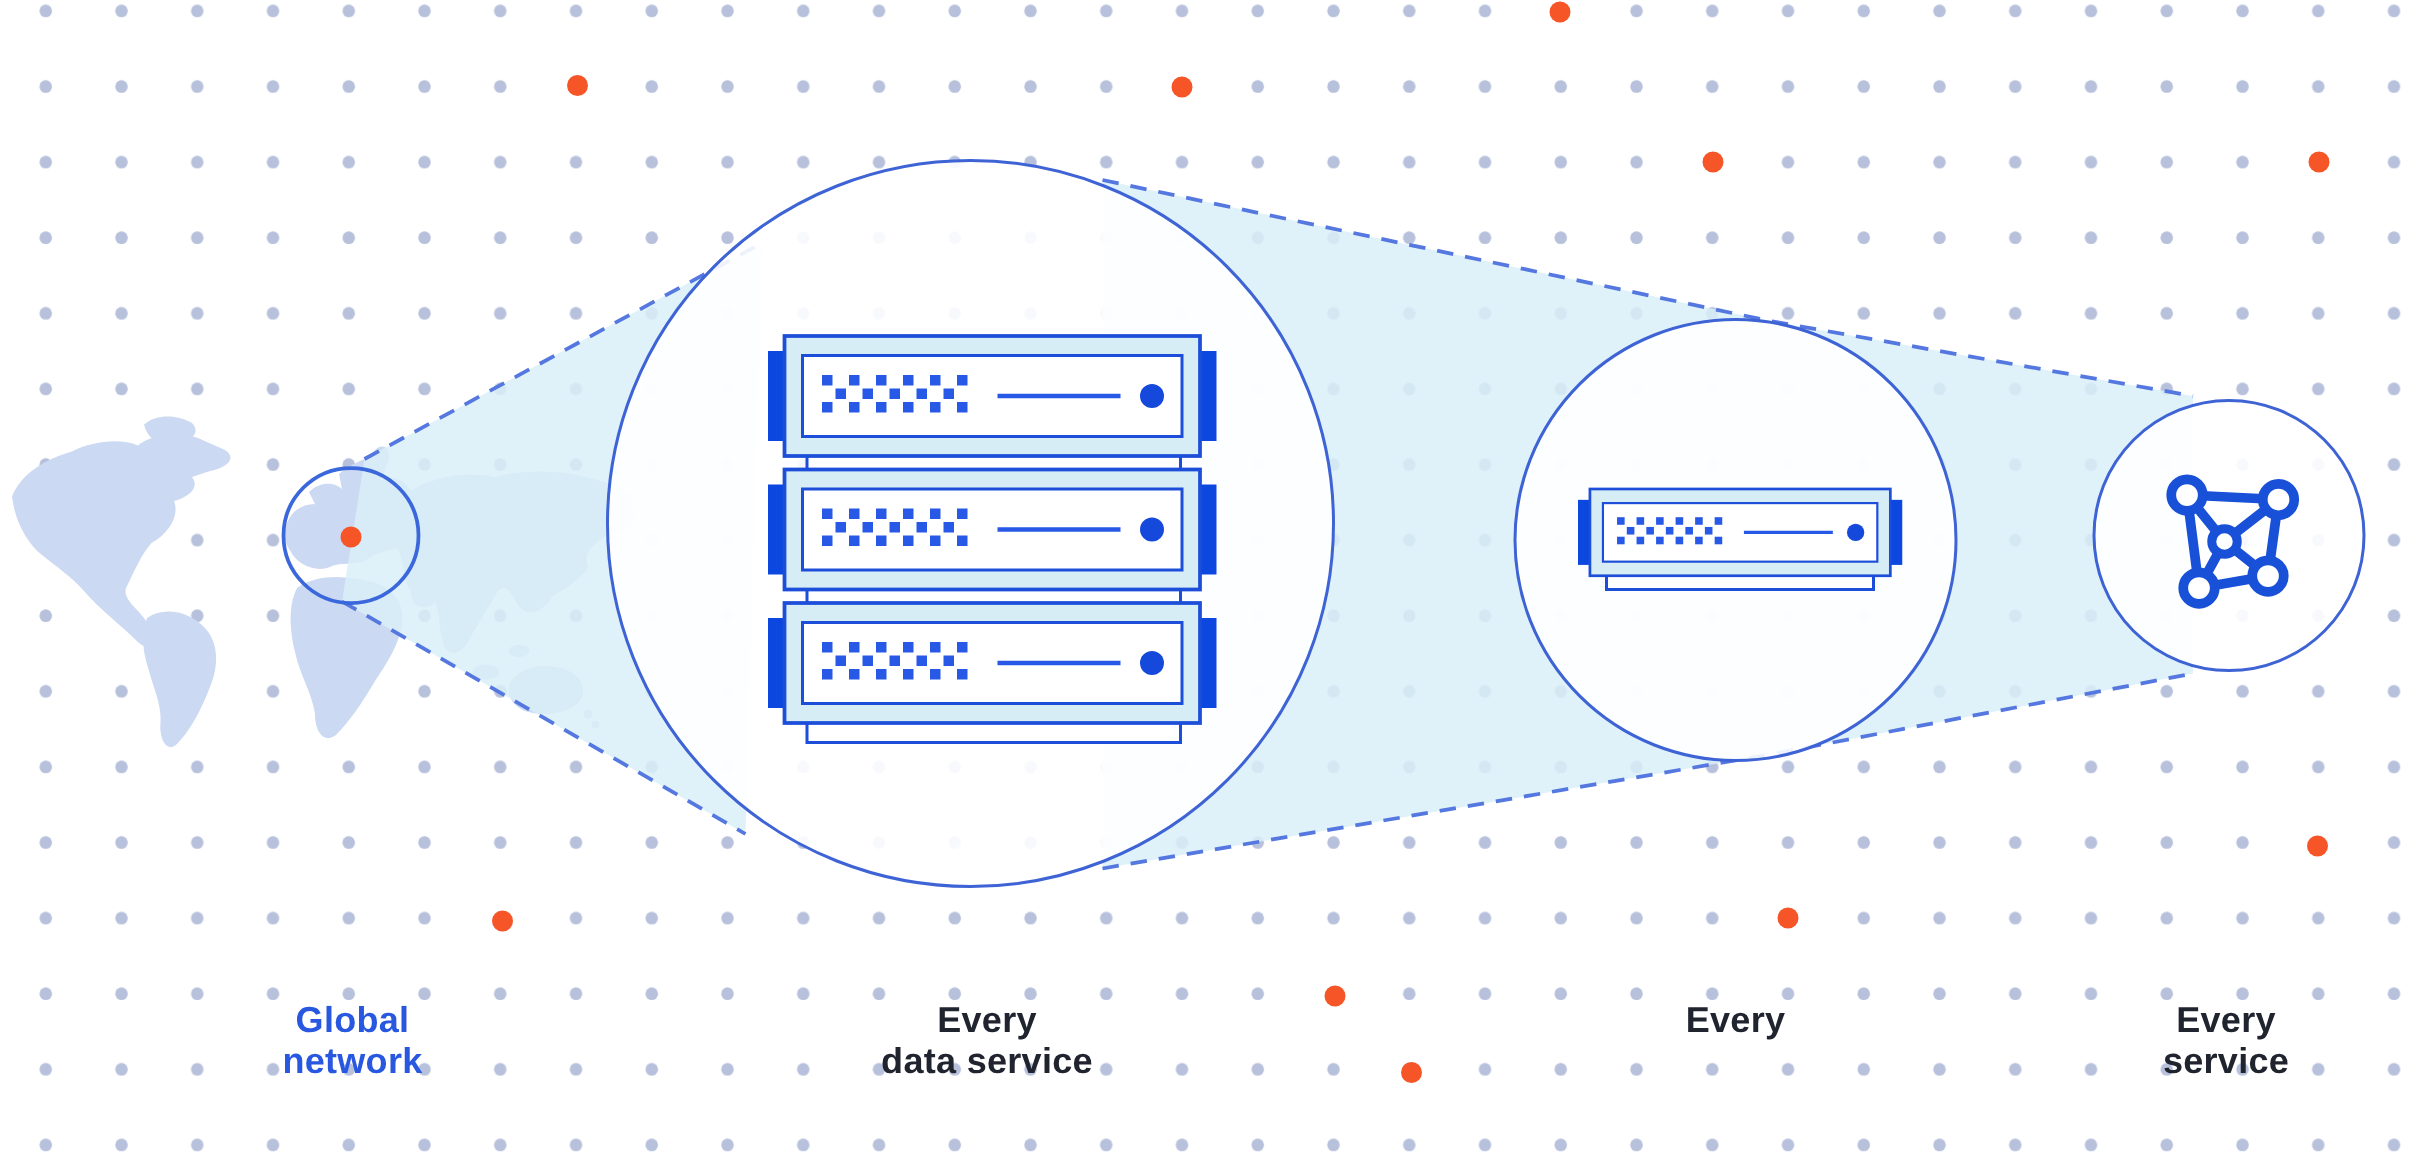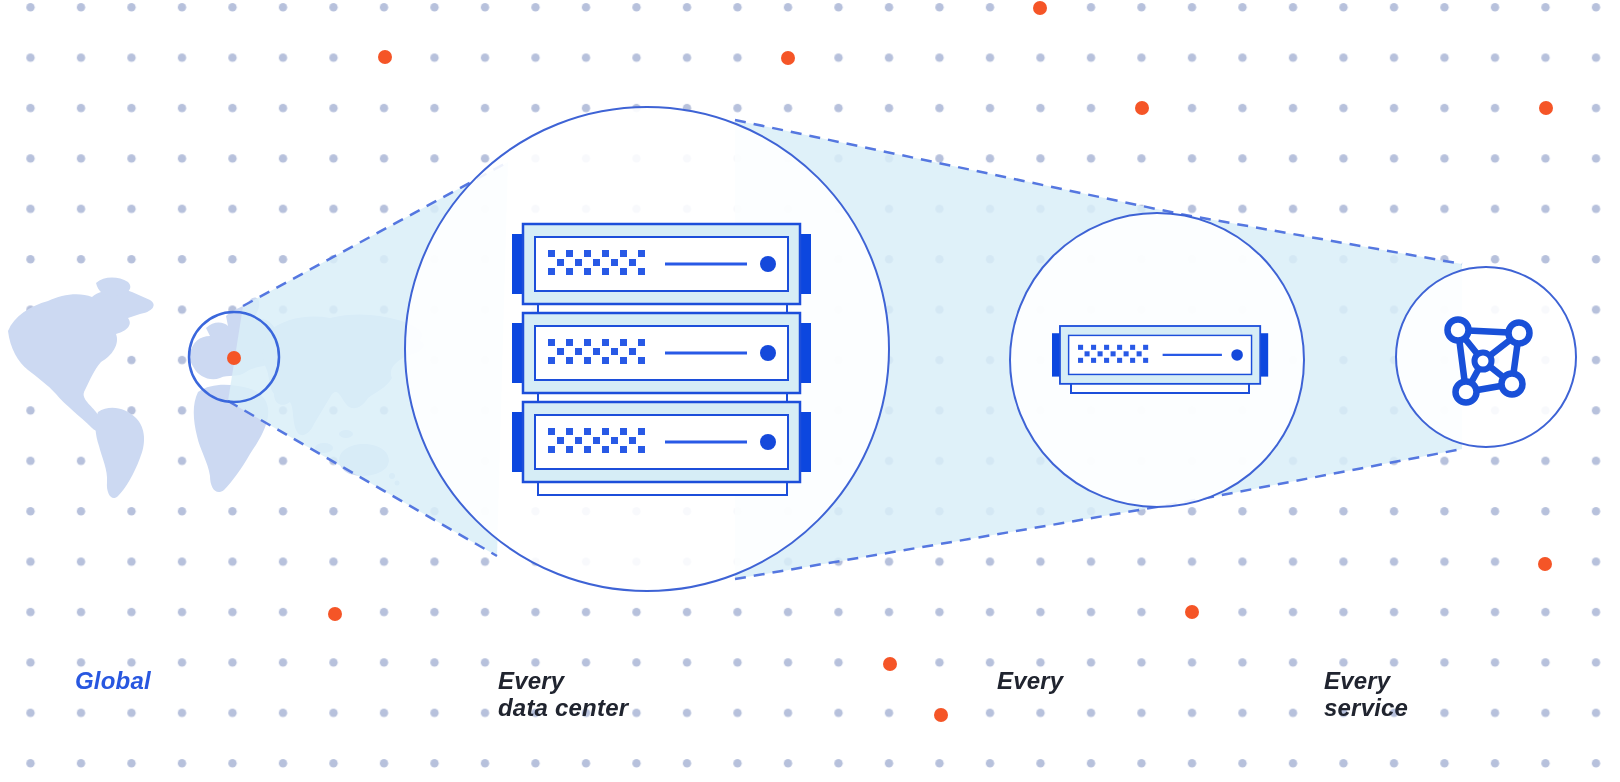--- a/index.html
+++ b/index.html
@@ -3,22 +3,22 @@
 <meta charset="utf-8">
 <style>
   html,body{margin:0;padding:0;background:#ffffff;}
   #stage{
     position:relative;width:1620px;height:782px;overflow:hidden;background:#ffffff;
     font-family:"Liberation Sans", sans-serif;
   }
   #diagram-svg{position:absolute;left:0;top:0;}
   .label{
     position:absolute;top:667px;width:320px;transform:translateX(-50%);
-    font-size:24px;font-weight:700;line-height:27px;
-    color:#20242f;letter-spacing:.2px;font-style:italic;
+    text-align:center;font-size:24px;font-weight:700;line-height:27px;
+    color:#20242f;letter-spacing:.2px;
   }
   .label.blue{color:#2857e0;}
 </style>
 </head>
 <body>
 
 <div id="stage">
 
 <svg id="diagram-svg" width="1620" height="782" viewBox="0 0 1620 782">
 
@@ -150,24 +150,25 @@
     <circle cx="1458" cy="330" r="10.5" fill="#ffffff"></circle>
     <circle cx="1519" cy="333" r="10.5" fill="#ffffff"></circle>
     <circle cx="1512" cy="384" r="10.5" fill="#ffffff"></circle>
     <circle cx="1466" cy="392" r="10.5" fill="#ffffff"></circle>
     <circle cx="1483" cy="361" r="8.5" fill="#ffffff" stroke-width="6"></circle>
   </g>
 </svg>
 
 <div class="label blue" style="left:235px">
   <div>Global</div>
+  <div>network</div>
 </div>
 <div class="label" style="left:658px">
   <div>Every</div>
-  <div>data center</div>
+  <div>data service</div>
 </div>
 <div class="label" style="left:1157px">
   <div>Every</div>
 </div>
 <div class="label" style="left:1484px">
   <div>Every</div>
   <div>service</div>
 </div>
 
 </div>

